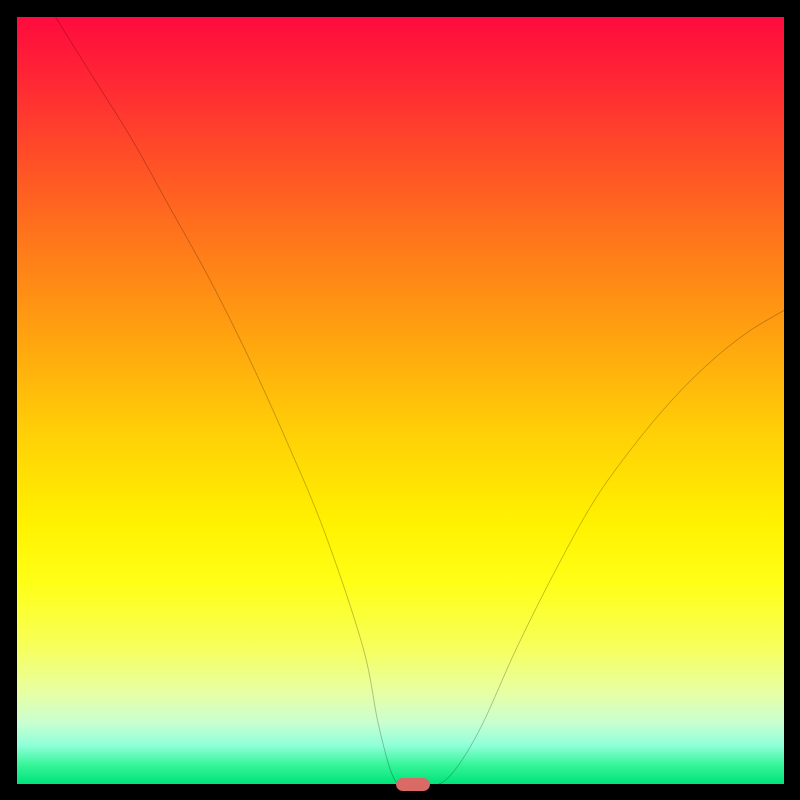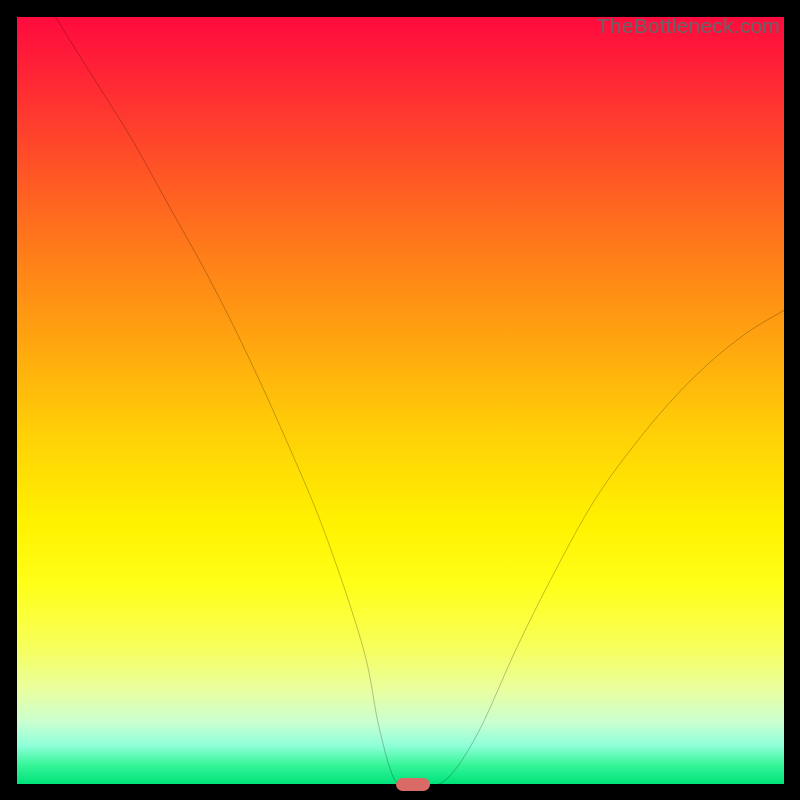--- a/index.html
+++ b/index.html
@@ -51,21 +51,20 @@
     height: 13px;
     border-radius: 7px;
     background: #d96a65;
   }
 </style>
 </head>
 <body>
 
 <div class="frame">
 
-  <div class="watermark">TheBottleneck.com</div>
 
   <svg class="curve" viewBox="0 0 100 100" preserveAspectRatio="none">
     <path id="curve-path" fill="none" stroke="#000000" stroke-width="0.25" vector-effect="non-scaling-stroke" d="M 5 0 C 5.833333333333333 1.3333333333333328, 8.333333333333334 5.333333333333329, 10 7.9999999999999964 C 11.666666666666666 10.666666666666664, 13.333333333333334 13.16666666666667, 15 16.000000000000004 C 16.666666666666668 18.833333333333336, 18.333333333333332 22, 20 25 C 21.666666666666668 28, 23.333333333333332 30.833333333333336, 25 34 C 26.666666666666668 37.166666666666664, 28.333333333333332 40.49999999999999, 30 43.99999999999999 C 31.666666666666668 47.49999999999999, 33.333333333333336 51.16666666666667, 35 55.00000000000001 C 36.666666666666664 58.83333333333334, 38.333333333333336 62.5, 40 67 C 41.666666666666664 71.5, 43.833333333333336 77.83333333333333, 45 82 C 46.166666666666664 86.16666666666667, 46.333333333333336 89.16666666666667, 47 92 C 47.666666666666664 94.83333333333333, 48.333333333333336 97.66666666666667, 49 99 C 49.666666666666664 100.33333333333333, 50.333333333333336 99.83333333333333, 51 100 C 51.666666666666664 100.16666666666667, 52.166666666666664 100.16666666666667, 53 100 C 53.833333333333336 99.83333333333333, 54.83333333333334 100.16666666666667, 56.00000000000001 99 C 57.16666666666667 97.83333333333333, 58.5 95.83333333333333, 60 93 C 61.5 90.16666666666667, 63.333333333333336 85.5, 65 82 C 66.66666666666667 78.5, 68.33333333333333 75.16666666666667, 70 72 C 71.66666666666667 68.83333333333333, 73.33333333333333 65.66666666666667, 75 63 C 76.66666666666667 60.333333333333336, 78.33333333333333 58.16666666666667, 80 56.00000000000001 C 81.66666666666667 53.83333333333334, 83.33333333333333 51.833333333333336, 85 50 C 86.66666666666667 48.166666666666664, 88.33333333333333 46.49999999999999, 90 44.99999999999999 C 91.66666666666667 43.49999999999999, 93.33333333333333 42.166666666666664, 95 41 C 96.66666666666667 39.833333333333336, 99.16666666666667 38.5, 100 38"></path>
   </svg>
 
   <div class="marker" id="marker" style="background: rgb(217, 106, 101); left: 379.035px; top: 760.693px;"></div>
 
 </div>
 
 </body></html>

